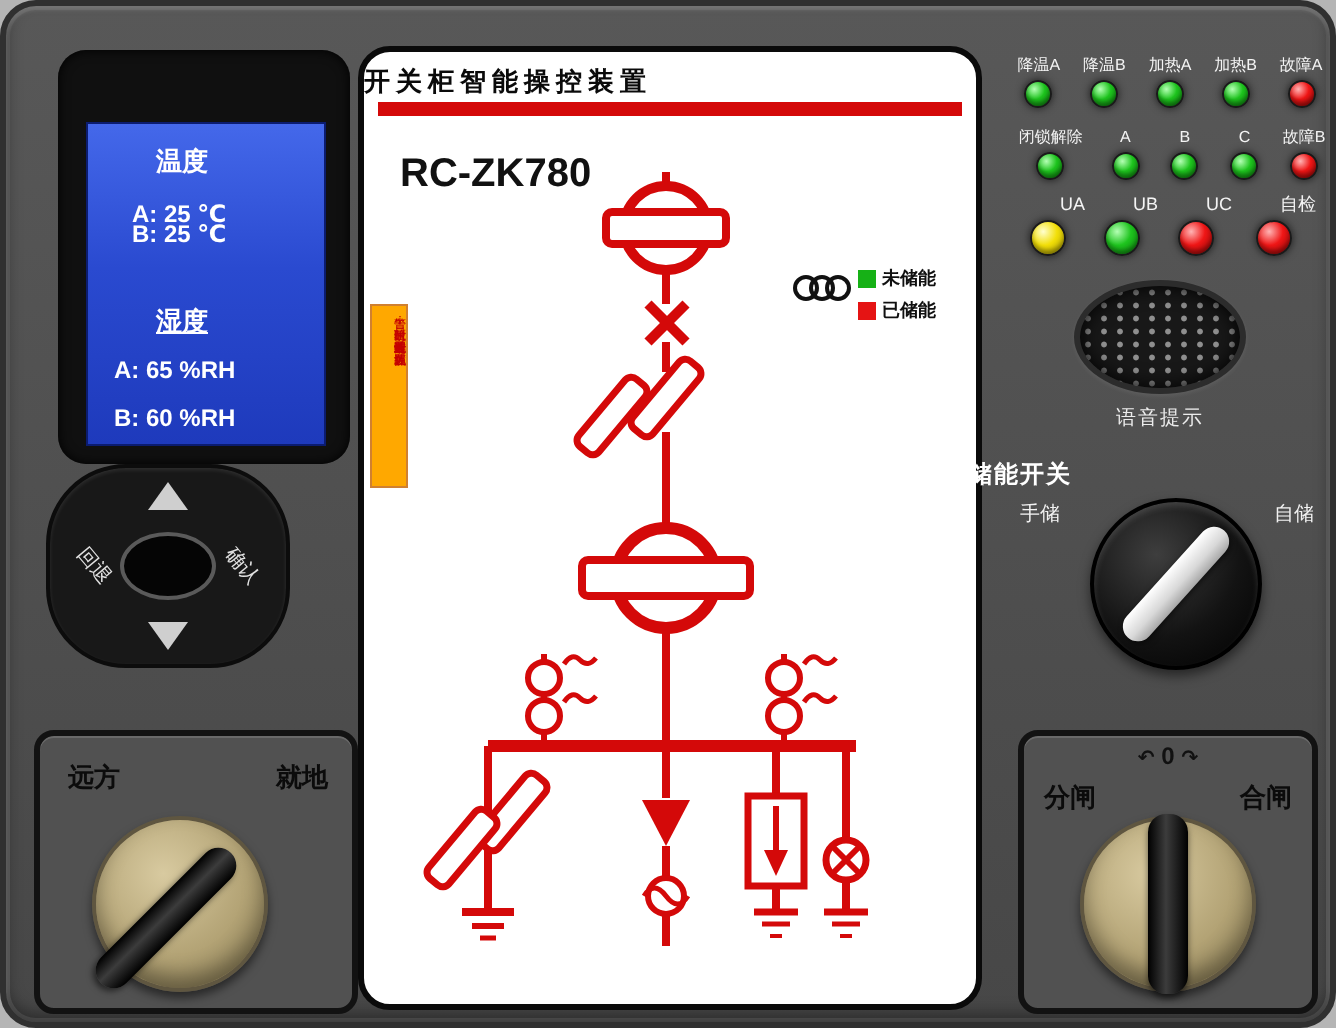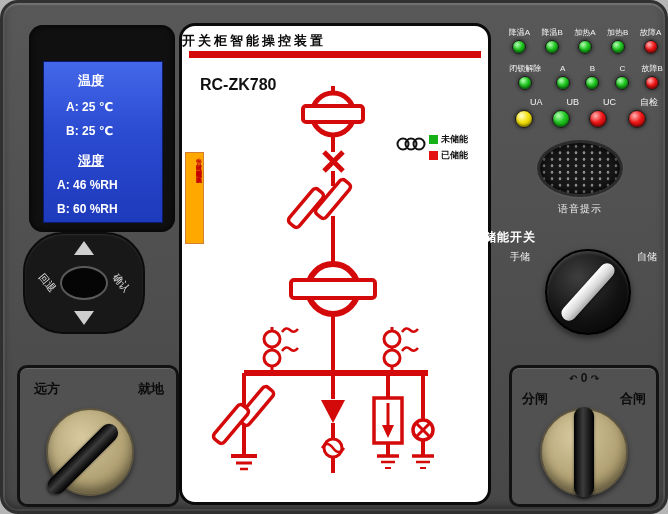--- a/index.html
+++ b/index.html
@@ -8,21 +8,21 @@
     box-shadow:inset 0 2px 2px rgba(255,255,255,.15), inset 0 -4px 8px rgba(0,0,0,.4), inset 0 0 0 2px #626262;}
 
   
   .lcd-bezel{position:absolute;left:26px;top:22px;width:146px;height:207px;background:#101010;border-radius:14px;
     box-shadow:inset 0 0 6px #000;}
   .lcd-screen{position:absolute;left:14px;top:24px;width:118px;height:160px;
     background:linear-gradient(180deg,#4468ea 0%,#2a4ad0 45%,#1e3abc 100%);border:1px solid #0b1c70;margin-top:12px;}
   .lcd-line{position:absolute;color:#fff;font-weight:bold;font-size:12px;white-space:nowrap;}
   .lcd-t1{left:34px;top:10px;font-size:13px;}
   .lcd-t2{left:22px;top:38px;}
-  .lcd-t3{left:22px;top:62px;}
+  .lcd-t3{left:22px;top:48px;}
   .lcd-t4{left:34px;top:90px;font-size:13px;text-decoration:underline;}
   .lcd-t5{left:13px;top:116px;}
   .lcd-t6{left:13px;top:140px;}
 
   
   .nav-pad{position:absolute;left:20px;top:229px;width:122px;height:102px;background:#181818;border-radius:40px;
     border:2px solid #0c0c0c;box-sizing:border-box;box-shadow:inset 0 1px 2px rgba(255,255,255,.1);}
   .tri{position:absolute;left:50%;transform:translateX(-50%);width:0;height:0;
     border-left:10px solid transparent;border-right:10px solid transparent;cursor:pointer;}
   .tri.up{top:7px;border-bottom:14px solid #cfcfcf;}
@@ -32,21 +32,21 @@
   .nav-confirm{right:12px;top:42px;transform:rotate(50deg);}
   .nav-center{position:absolute;left:50%;top:50%;transform:translate(-50%,-50%);width:44px;height:30px;border-radius:50%;
     background:#050505;border:2px solid #5a5a5a;cursor:pointer;}
 
   
   .mimic{position:absolute;left:176px;top:20px;width:312px;height:482px;background:#fff;border:3px solid #0a0a0a;
     border-radius:16px;box-sizing:border-box;}
   .mimic-title{position:absolute;left:0;top:6px;width:100%;text-align:left;font-size:13px;font-weight:bold;
     letter-spacing:3px;color:#0a0a0a;}
   .red-bar{position:absolute;left:7px;top:25px;width:292px;height:7px;background:#d40909;}
-  .model{position:absolute;left:18px;top:50px;font-size:16px;font-weight:bold;color:#111;}
+  .model{position:absolute;left:18px;top:50px;font-size:20px;font-weight:bold;color:#111;}
   .warning{position:absolute;left:3px;top:126px;width:15px;height:88px;background:#ffa800;border:1px solid #d08030;
     color:#c40000;font-size:6px;line-height:7px;writing-mode:vertical-rl;text-orientation:upright;overflow:hidden;padding:1px;}
   .diagram{position:absolute;left:0;top:0;width:306px;height:476px;}
   .legend{position:absolute;left:214px;top:107px;display:flex;align-items:flex-start;gap:3px;}
   .legend-rows{display:flex;flex-direction:column;gap:3px;}
   .legend-row{display:flex;align-items:center;gap:3px;font-size:9px;font-weight:bold;color:#111;white-space:nowrap;}
   .sq{display:inline-block;width:9px;height:9px;}
   .sq[data-color="green"]{background:#16b116;}
   .sq[data-color="red"]{background:#e51414;}
 
@@ -110,21 +110,21 @@
 <body>
 
 <div class="device">
 
   <div class="lcd-bezel">
     <div class="lcd-screen">
       <div class="lcd-line lcd-t1">温度</div>
       <div class="lcd-line lcd-t2">A: 25 ℃</div>
       <div class="lcd-line lcd-t3">B: 25 ℃</div>
       <div class="lcd-line lcd-t4">湿度</div>
-      <div class="lcd-line lcd-t5">A: 46 %RH</div>
+      <div class="lcd-line lcd-t5">A: 65 %RH</div>
       <div class="lcd-line lcd-t6">B: 60 %RH</div>
     </div>
   </div>
 
   <div class="nav-pad">
     <div class="tri up"></div>
     <div class="tri down"></div>
     <div class="nav-label nav-back">回退</div>
     <div class="nav-label nav-confirm">确认</div>
     <div class="nav-center"></div>

